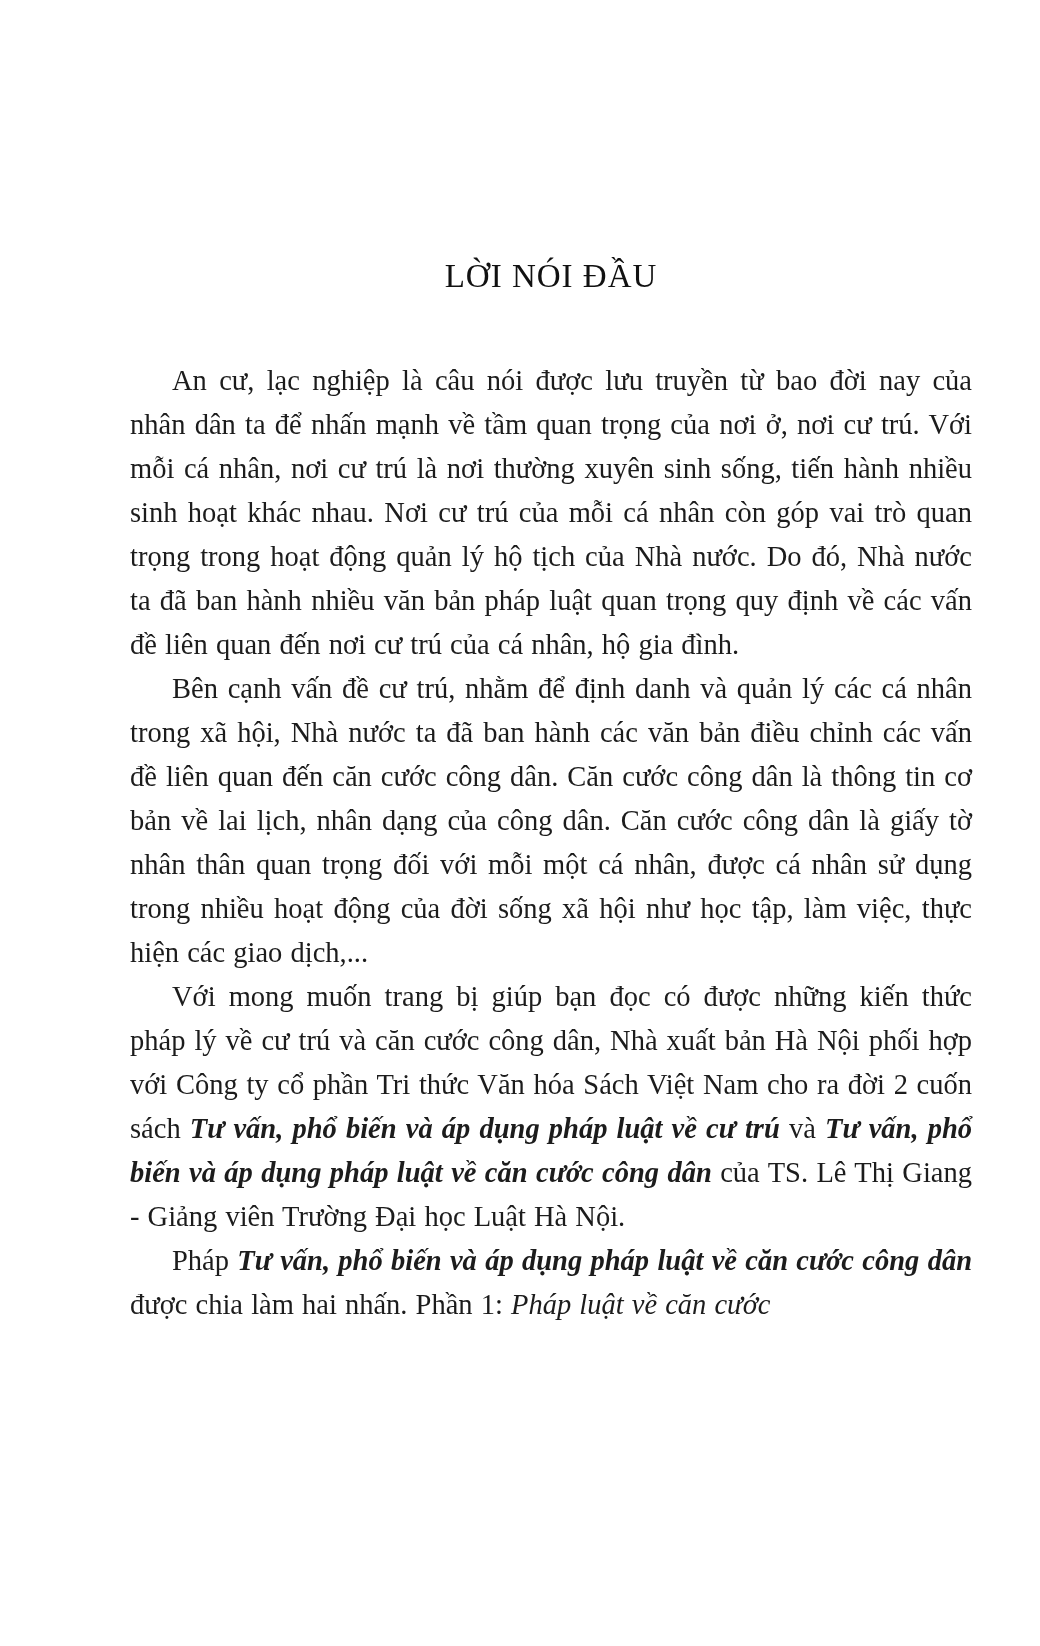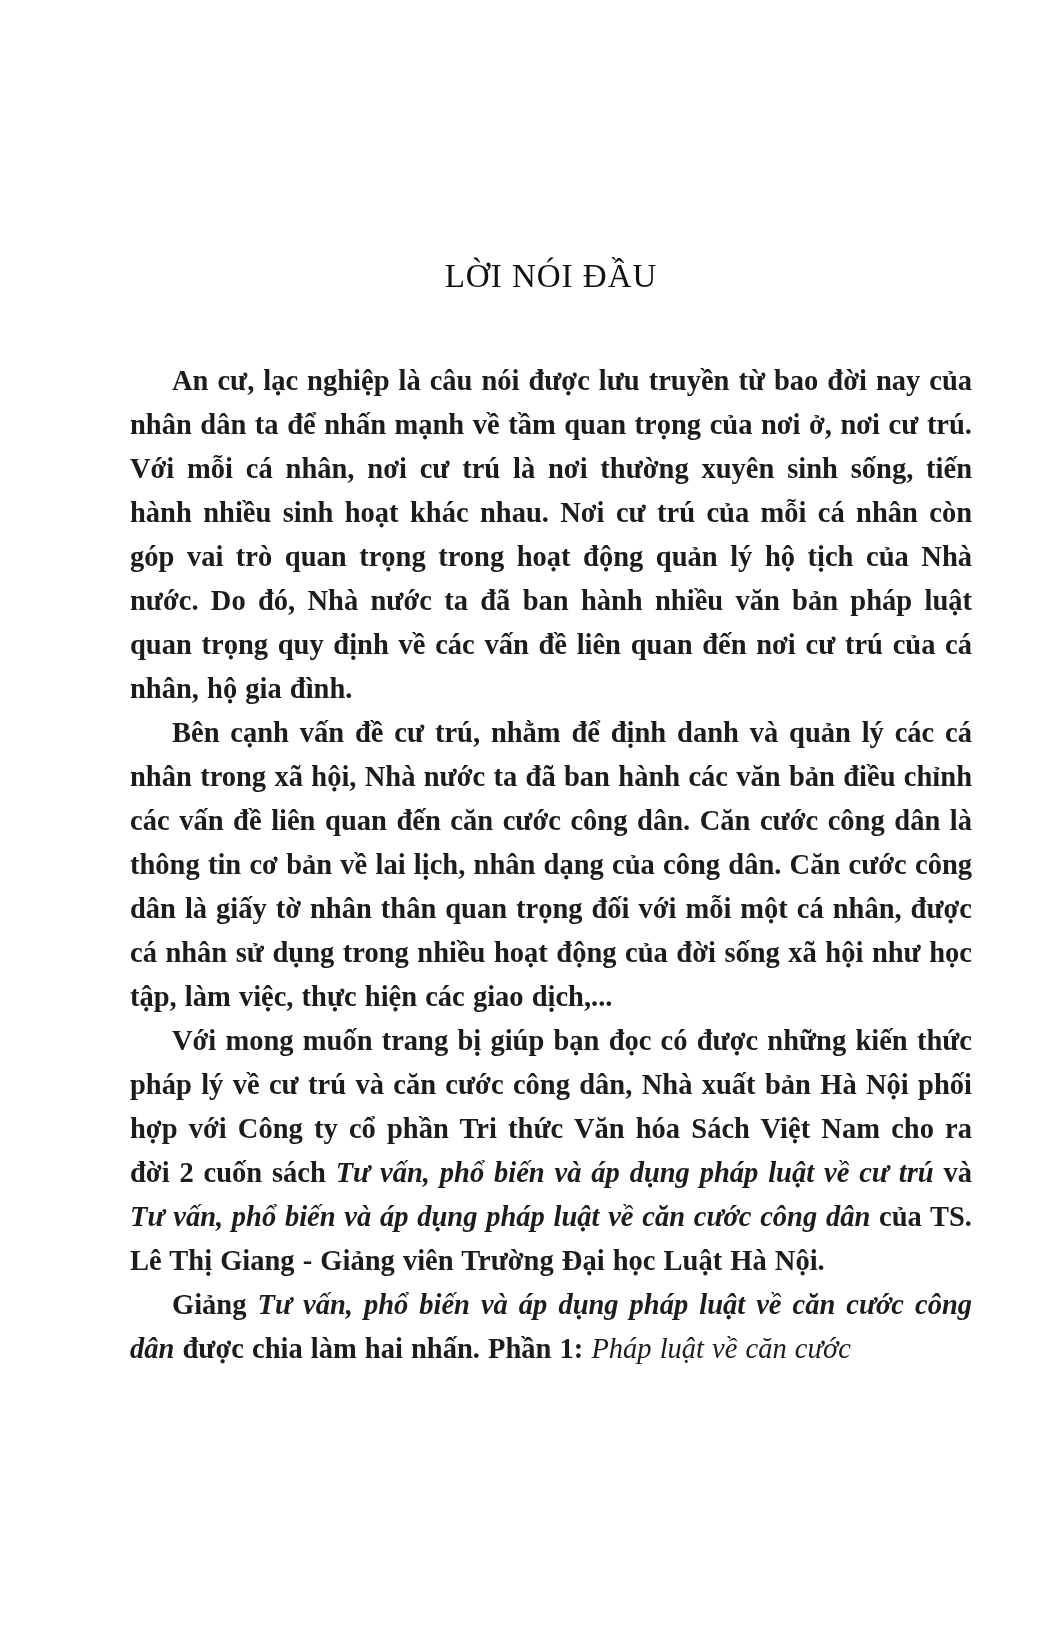--- a/index.html
+++ b/index.html
@@ -27,21 +27,21 @@
     color: #111111;
   }
   .para {
     margin: 0;
     font-size: 28.5px;
     line-height: 44px;
     text-align: justify;
     text-indent: 42px;
     word-spacing: 1px;
   }
-  .seg { font-style: normal; font-weight: 700; }
+  .seg { font-style: normal; font-weight: 400; }
   .seg.bi { font-style: italic; font-weight: 700; }
   .seg.i  { font-style: italic; font-weight: 400; }
 </style>
 </head>
 <body>
 
 <div class="page">
 
   <h1 class="title">LỜI NÓI ĐẦU</h1>
 
@@ -51,16 +51,16 @@
 
   <p class="para">
     <span class="seg">Bên cạnh vấn đề cư trú, nhằm để định danh và quản lý các cá nhân trong xã hội, Nhà nước ta đã ban hành các văn bản điều chỉnh các vấn đề liên quan đến căn cước công dân. Căn cước công dân là thông tin cơ bản về lai lịch, nhân dạng của công dân. Căn cước công dân là giấy tờ nhân thân quan trọng đối với mỗi một cá nhân, được cá nhân sử dụng trong nhiều hoạt động của đời sống xã hội như học tập, làm việc, thực hiện các giao dịch,...</span>
   </p>
 
   <p class="para">
     <span class="seg">Với mong muốn trang bị giúp bạn đọc có được những kiến thức pháp lý về cư trú và căn cước công dân, Nhà xuất bản Hà Nội phối hợp với Công ty cổ phần Tri thức Văn hóa Sách Việt Nam cho ra đời 2 cuốn sách </span><span class="seg bi">Tư vấn, phổ biến và áp dụng pháp luật về cư trú</span><span class="seg"> và </span><span class="seg bi">Tư vấn, phổ biến và áp dụng pháp luật về căn cước công dân</span><span class="seg"> của TS. Lê Thị Giang - Giảng viên Trường Đại học Luật Hà Nội.</span>
   </p>
 
   <p class="para">
-    <span class="seg">Giảng </span><span class="seg bi">Tư vấn, phổ biến và áp dụng pháp luật về căn cước công dân</span><span class="seg"> được chia làm hai nhấn. Phần 1: </span><span class="seg i">Pháp luật về căn cước</span>
+    <span class="seg">Pháp </span><span class="seg bi">Tư vấn, phổ biến và áp dụng pháp luật về căn cước công dân</span><span class="seg"> được chia làm hai nhấn. Phần 1: </span><span class="seg i">Pháp luật về căn cước</span>
   </p>
 
 </div>
 
 </body></html>

